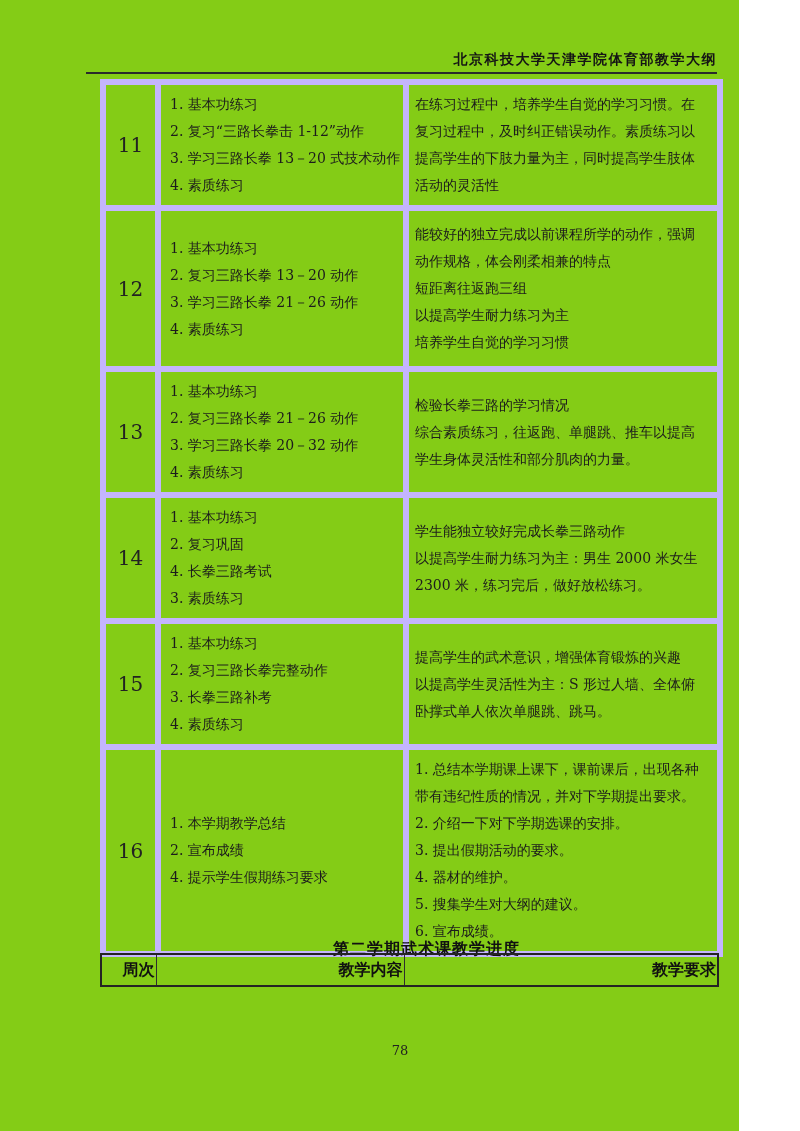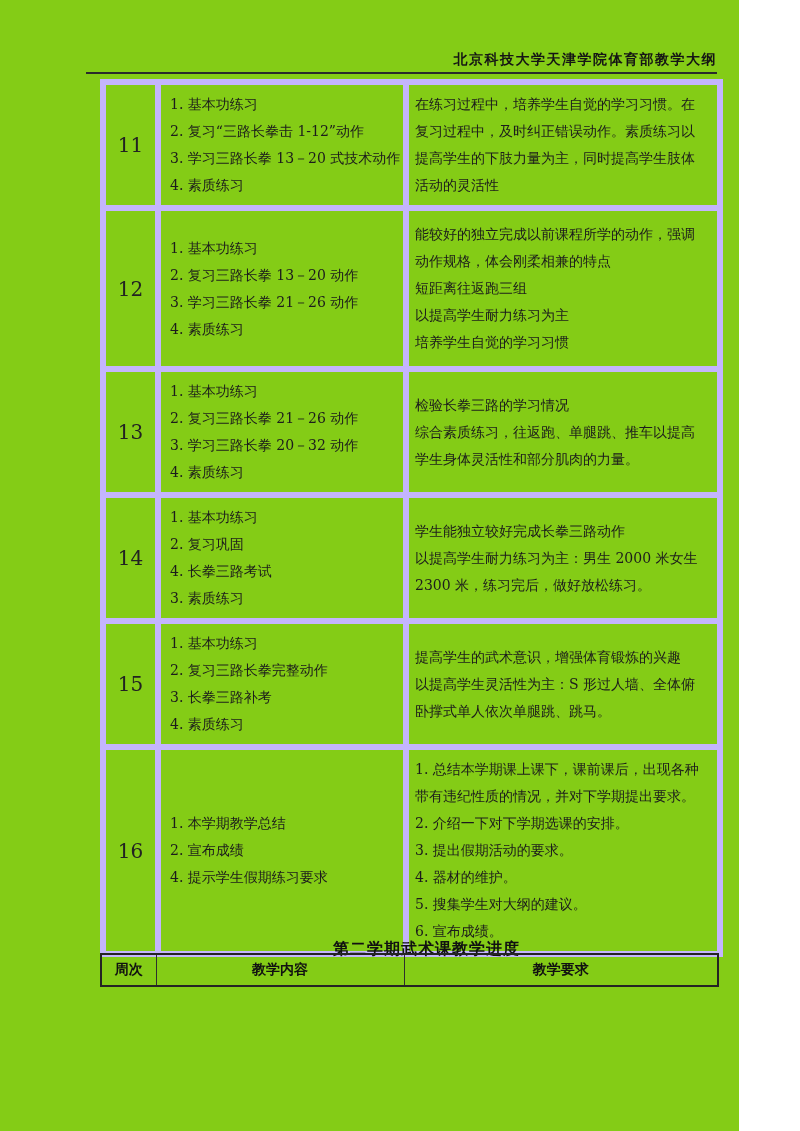--- a/index.html
+++ b/index.html
@@ -80,25 +80,25 @@
     top: 953px;
     left: 100px;
     width: 617px;
     border-collapse: collapse;
     table-layout: fixed;
     border: 2px solid #242424;
   }
   table.header-table td {
     border: 1px solid #2e2e2e;
     height: 28px;
-    text-align: center;
+    text-align: right;
     vertical-align: middle;
     font-family: "DejaVu Sans", "Liberation Sans", sans-serif;
     font-weight: bold;
-    font-size: 14px;
+    font-size: 16px;
     color: #111;
   }
   .page-number {
     position: absolute;
     top: 1043px;
     left: 0;
     width: 800px;
     text-align: center;
     font-size: 13px;
     color: #222;
@@ -224,14 +224,15 @@
     </colgroup>
     <tbody>
       <tr>
         <td>周次</td>
         <td>教学内容</td>
         <td>教学要求</td>
       </tr>
     </tbody>
   </table>
 
+  <div class="page-number">78</div>
 
 </div>
 
 </body></html>

